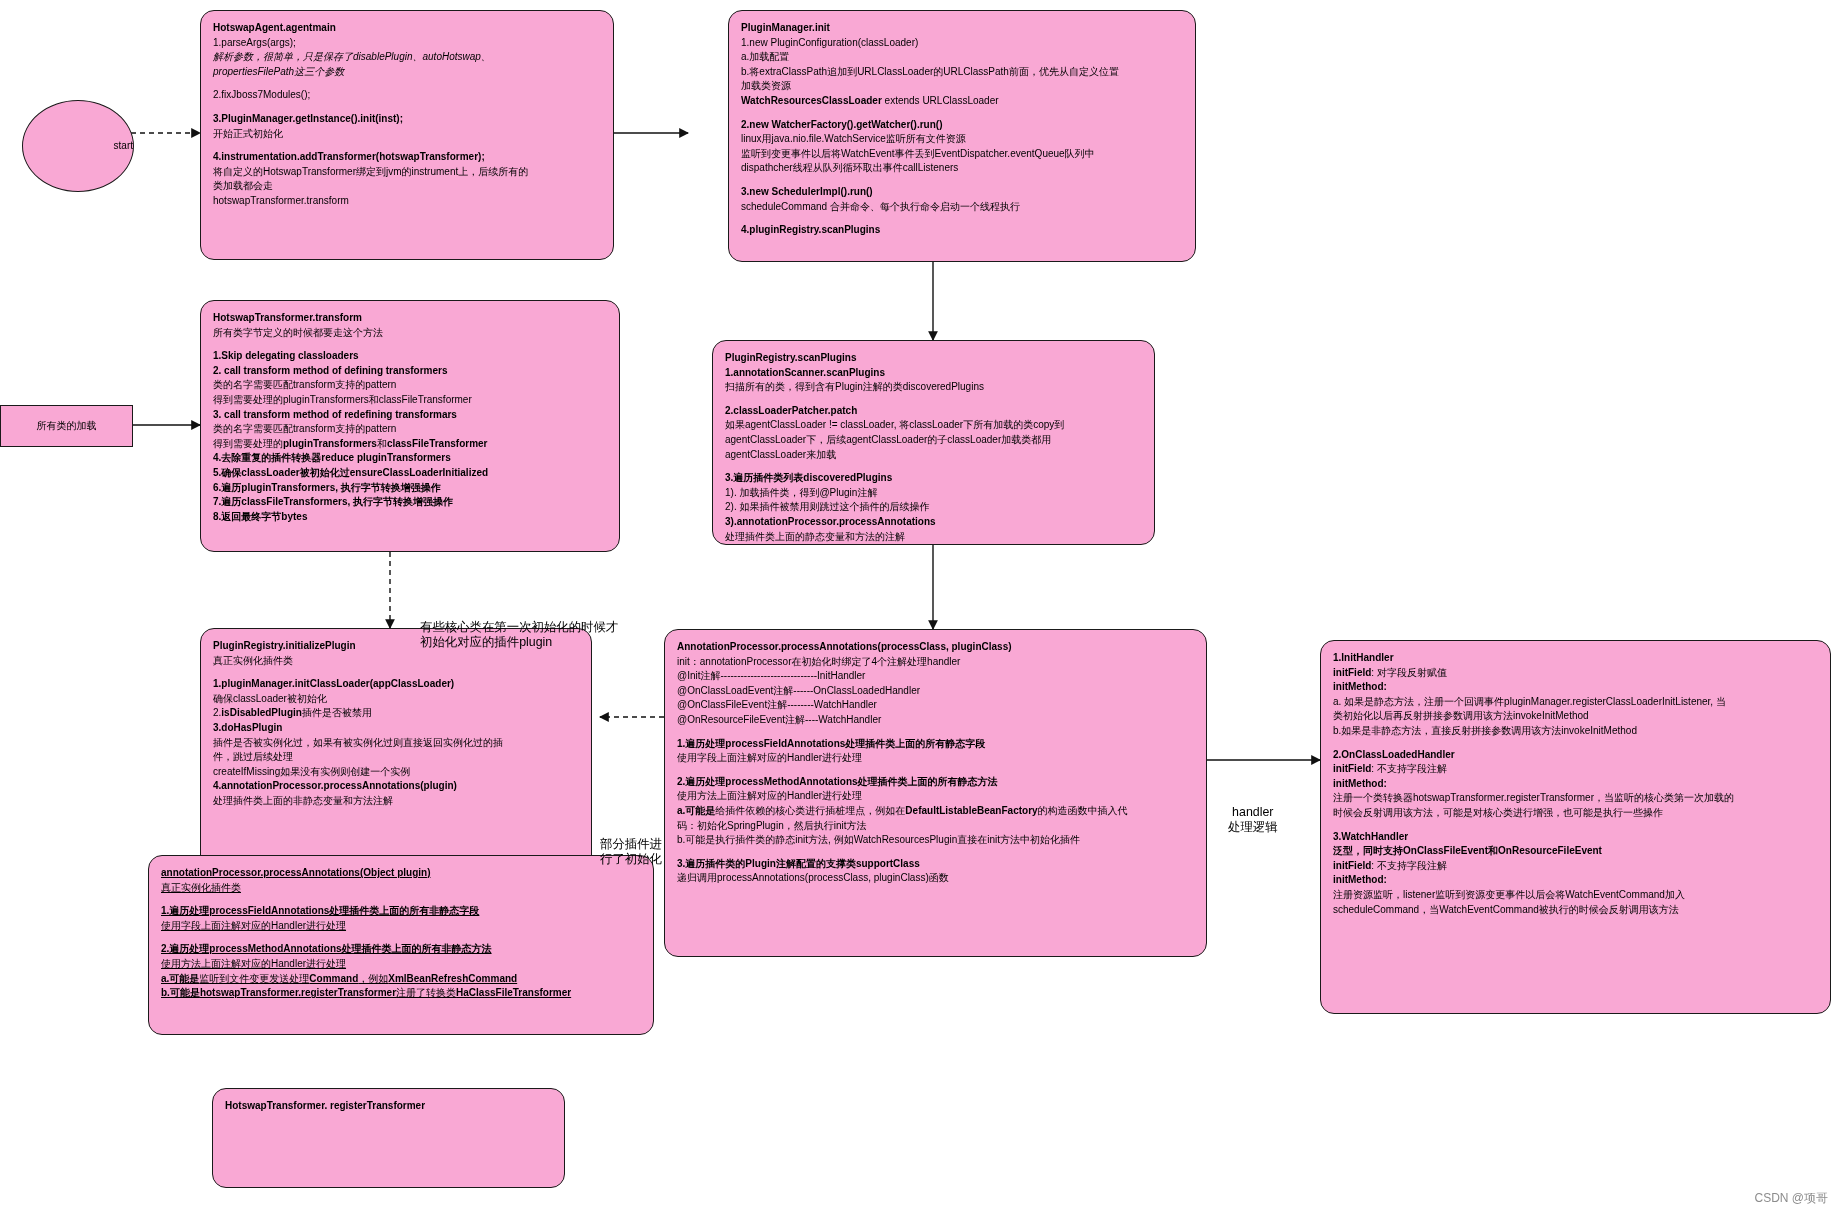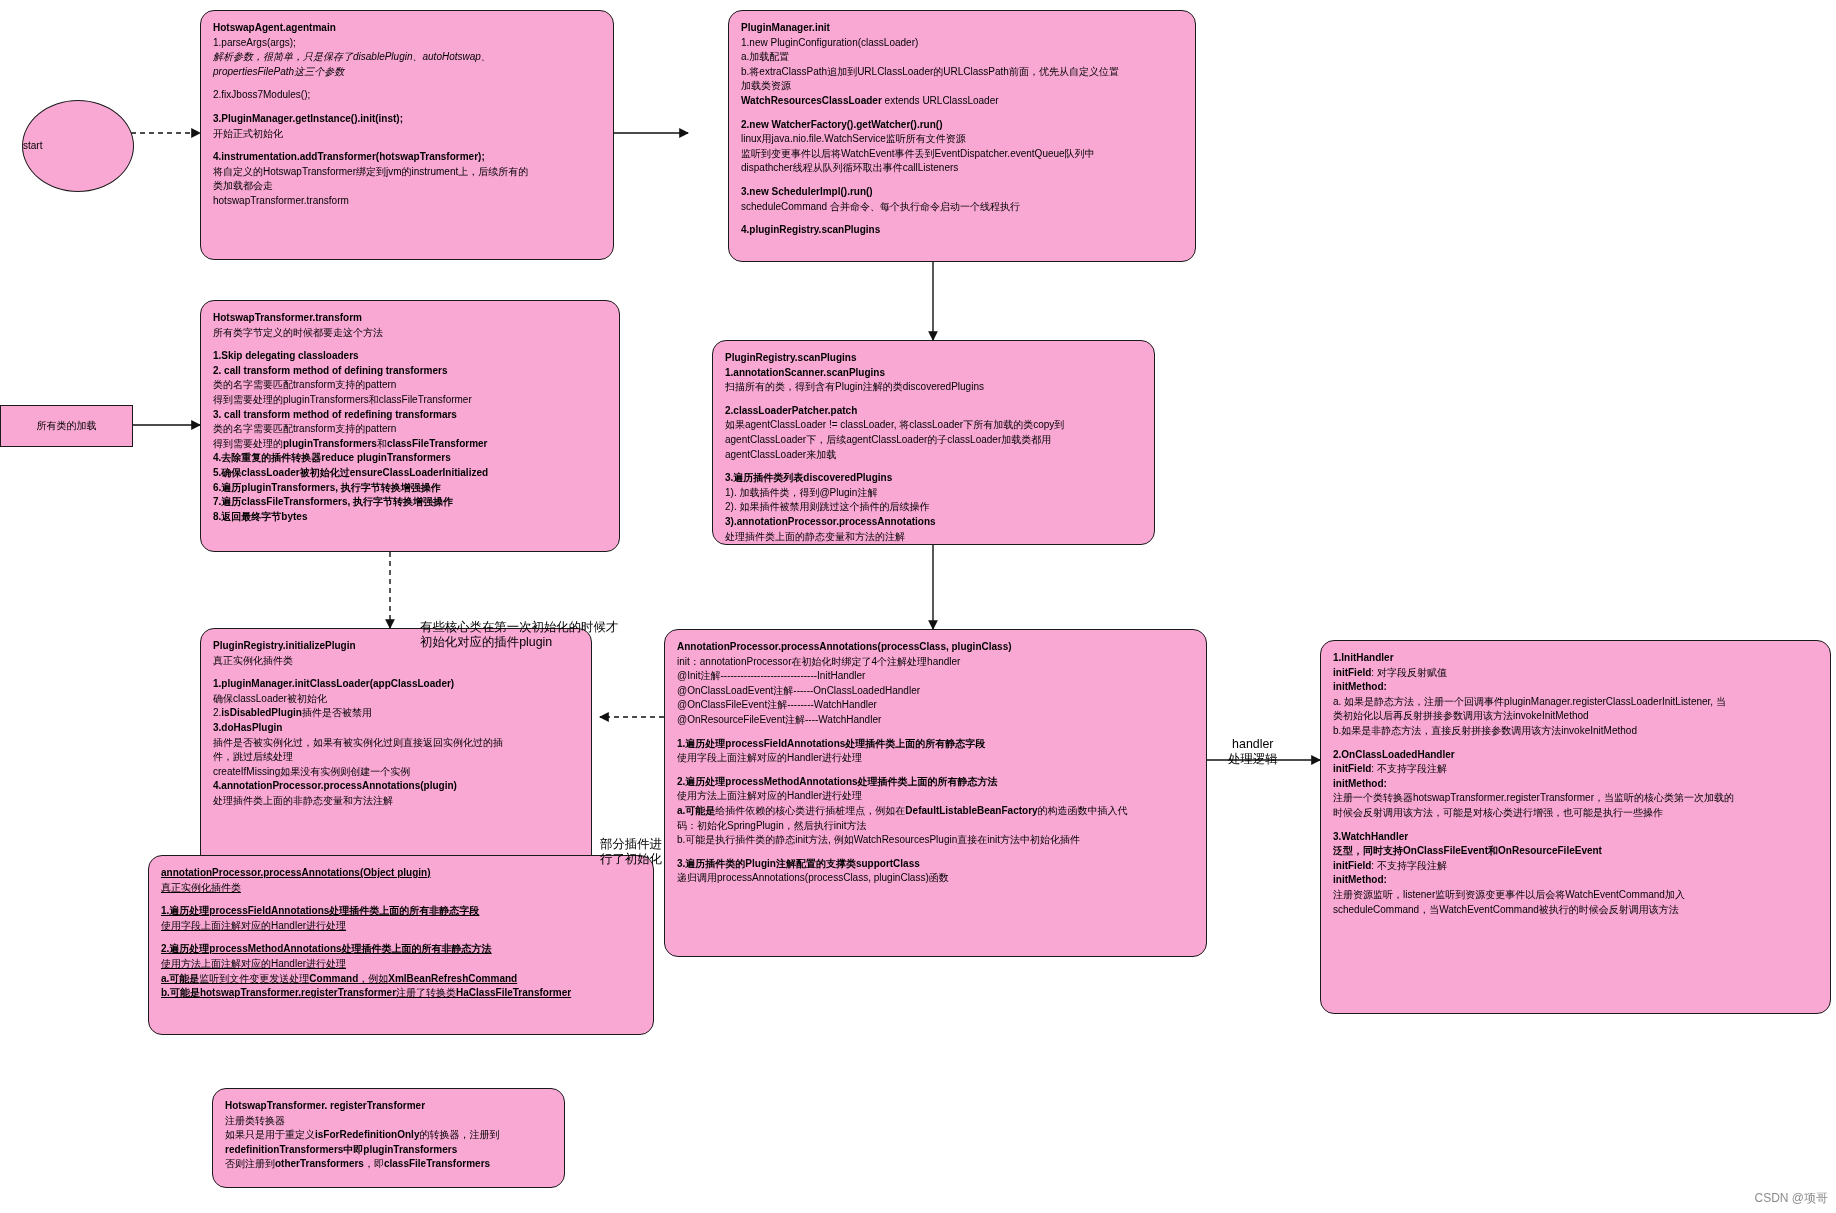--- a/index.html
+++ b/index.html
@@ -30,21 +30,21 @@
     white-space: nowrap;
     overflow: visible;
   }
   .node.plain {
     border-radius: 0;
   }
   .node.ellipse {
     border-radius: 50%;
     display: flex;
     align-items: center;
-    justify-content: flex-start;
+    justify-content: flex-end;
     padding: 0;
   }
   .line {
     margin: 0;
     padding: 0;
   }
   .b { font-weight: bold; }
   .i { font-style: italic; }
   .gap { height: 9px; }
   .label-free {
@@ -243,26 +243,20 @@
         <div class="gap"></div>
         <div class="line b">2.遍历处理processMethodAnnotations处理插件类上面的所有非静态方法</div>
         <div class="line">使用方法上面注解对应的Handler进行处理</div>
         <div class="line"><b>a.可能是</b>监听到文件变更发送处理<b>Command</b>，例如<b>XmlBeanRefreshCommand</b></div>
         <div class="line"><b>b.可能是</b><b>hotswapTransformer.registerTransformer</b>注册了转换类<b>HaClassFileTransformer</b></div>
       </div>
   </div>
 
   <div class="node" style="left:212px; top:1088px; width:353px; height:100px;">
     <div class="line b">HotswapTransformer. registerTransformer</div>
-    <div>
-        <div class="line">注册类转换器</div>
-        <div class="line">如果只是用于重定义<b>isForRedefinitionOnly</b>的转换器，注册到</div>
-        <div class="line b">redefinitionTransformers中即pluginTransformers</div>
-        <div class="line">否则注册到<b>otherTransformers</b>，即<b>classFileTransformers</b></div>
-      </div>
   </div>
 
   <div class="node" style="left:1320px; top:640px; width:511px; height:374px;">
     <div>
         <div class="line b">1.InitHandler</div>
         <div class="line"><b>initField</b>: 对字段反射赋值</div>
         <div class="line b">initMethod:</div>
         <div class="line">   a. 如果是静态方法，注册一个回调事件pluginManager.registerClassLoaderInitListener, 当</div>
         <div class="line">类初始化以后再反射拼接参数调用该方法invokeInitMethod</div>
         <div class="line">   b.如果是非静态方法，直接反射拼接参数调用该方法invokeInitMethod</div>
@@ -285,20 +279,20 @@
   <div class="label-free" style="left:420px; top:578px;">
     <div>有些核心类在第一次初始化的时候才</div>
     <div>初始化对应的插件plugin</div>
   </div>
 
   <div class="label-free" style="left:600px; top:795px;">
     <div>部分插件进</div>
     <div>行了初始化</div>
   </div>
 
-  <div class="label-free ctr" style="left:1228px; top:695px;text-align:center;">
+  <div class="label-free ctr" style="left:1228px; top:763px;text-align:center;">
     <div>handler</div>
     <div>处理逻辑</div>
   </div>
 
   <div class="watermark">CSDN @项哥</div>
 
 </div>
 
 </body></html>

